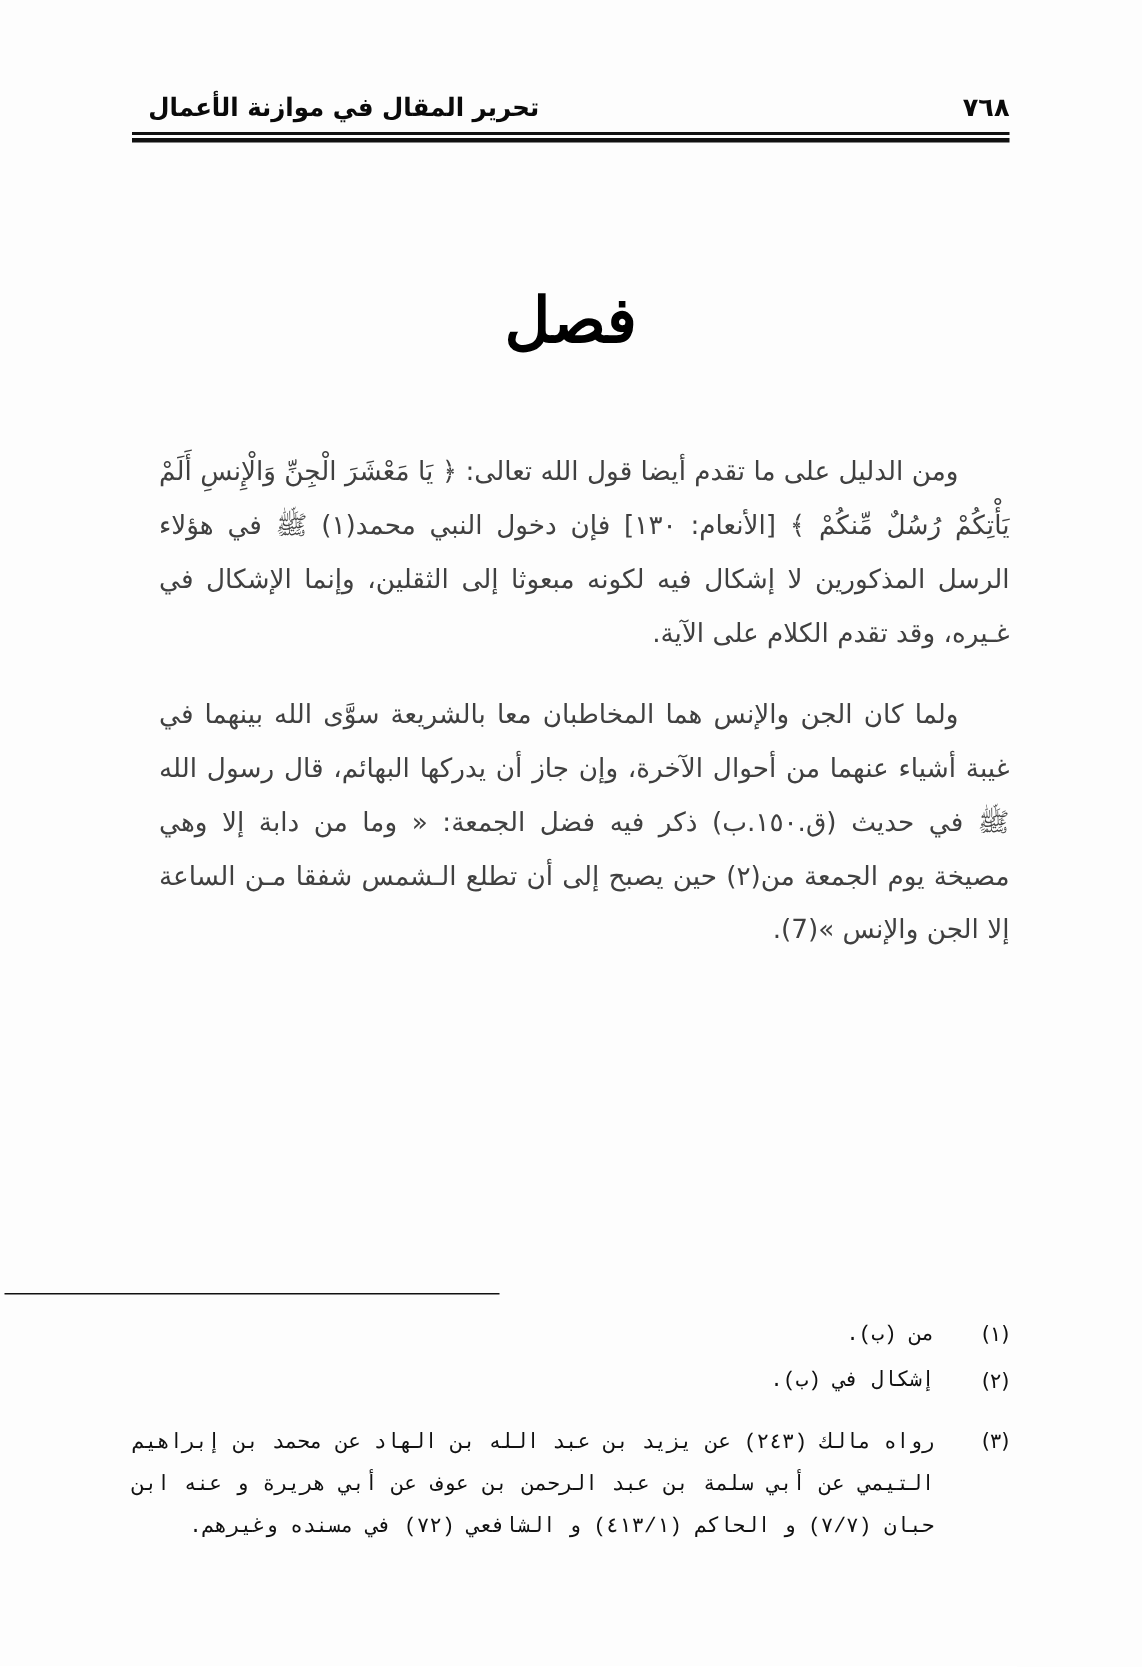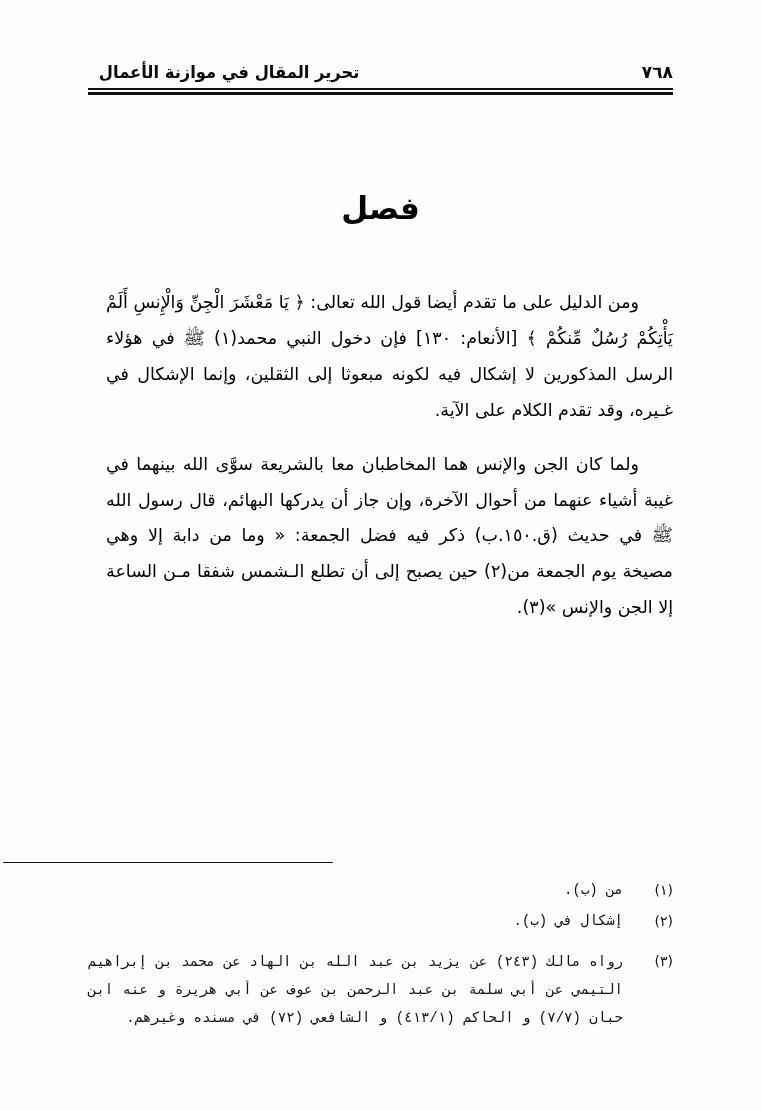--- a/index.html
+++ b/index.html
@@ -68,33 +68,34 @@
 
   
   .content {
     position: absolute;
     top: 190px;
     right: 88px;
     left: 88px;
   }
   .section-heading {
     text-align: center;
-    font-size: 31px;
+    font-size: 42px;
     font-weight: bold;
     color: #000;
     margin: 0 0 58px 0;
     line-height: 1.2;
+    font-family: Liberation Serif, serif;
   }
   p.body-par {
     margin: 0 0 18px 18px;
     font-size: 17.5px;
     line-height: 2.05;
     text-align: justify;
     text-justify: inter-word;
-    color: #000000;
+    color: #404040;
   }
   p.body-par.indent {
     text-indent: 34px;
   }
 
   
   .footnotes {
     position: absolute;
     right: 88px;
     left: 88px;
@@ -139,21 +140,21 @@
       <div class="page-number">٧٦٨</div>
     </div>
     <div class="header-rule"></div>
   </div>
 
   <div class="content">
     <h1 class="section-heading">فصل</h1>
 
     <p class="body-par indent">ومن الدليل على ما تقدم أيضا قول الله تعالى: ﴿ يَا مَعْشَرَ الْجِنِّ وَالْإِنسِ أَلَمْ يَأْتِكُمْ رُسُلٌ مِّنكُمْ ﴾ [الأنعام: ١٣٠] فإن دخول النبي محمد(١) ﷺ في هؤلاء الرسل المذكورين لا إشكال فيه لكونه مبعوثا إلى الثقلين، وإنما الإشكال في غـيره، وقد تقدم الكلام على الآية.</p>
 
-    <p class="body-par indent">ولما كان الجن والإنس هما المخاطبان معا بالشريعة سوَّى الله بينهما في غيبة أشياء عنهما من أحوال الآخرة، وإن جاز أن يدركها البهائم، قال رسول الله ﷺ في حديث (ق.١٥٠.ب) ذكر فيه فضل الجمعة: « وما من دابة إلا وهي مصيخة يوم الجمعة من(٢) حين يصبح إلى أن تطلع الـشمس شفقا مـن الساعة إلا الجن والإنس »(٣).</p>
+    <p class="body-par indent">ولما كان الجن والإنس هما المخاطبان معا بالشريعة سوَّى الله بينهما في غيبة أشياء عنهما من أحوال الآخرة، وإن جاز أن يدركها البهائم، قال رسول الله ﷺ في حديث (ق.١٥٠.ب) ذكر فيه فضل الجمعة: « وما من دابة إلا وهي مصيخة يوم الجمعة من(٢) حين يصبح إلى أن تطلع الـشمس شفقا مـن الساعة إلا الجن والإنس »(7).</p>
   </div>
 
   <div class="footnotes">
     <div class="fn-rule"></div>
 
     <div class="fn-row">
       <span class="fn-marker">(١)</span>
       <span class="fn-text">من (ب).</span>
     </div>
 

